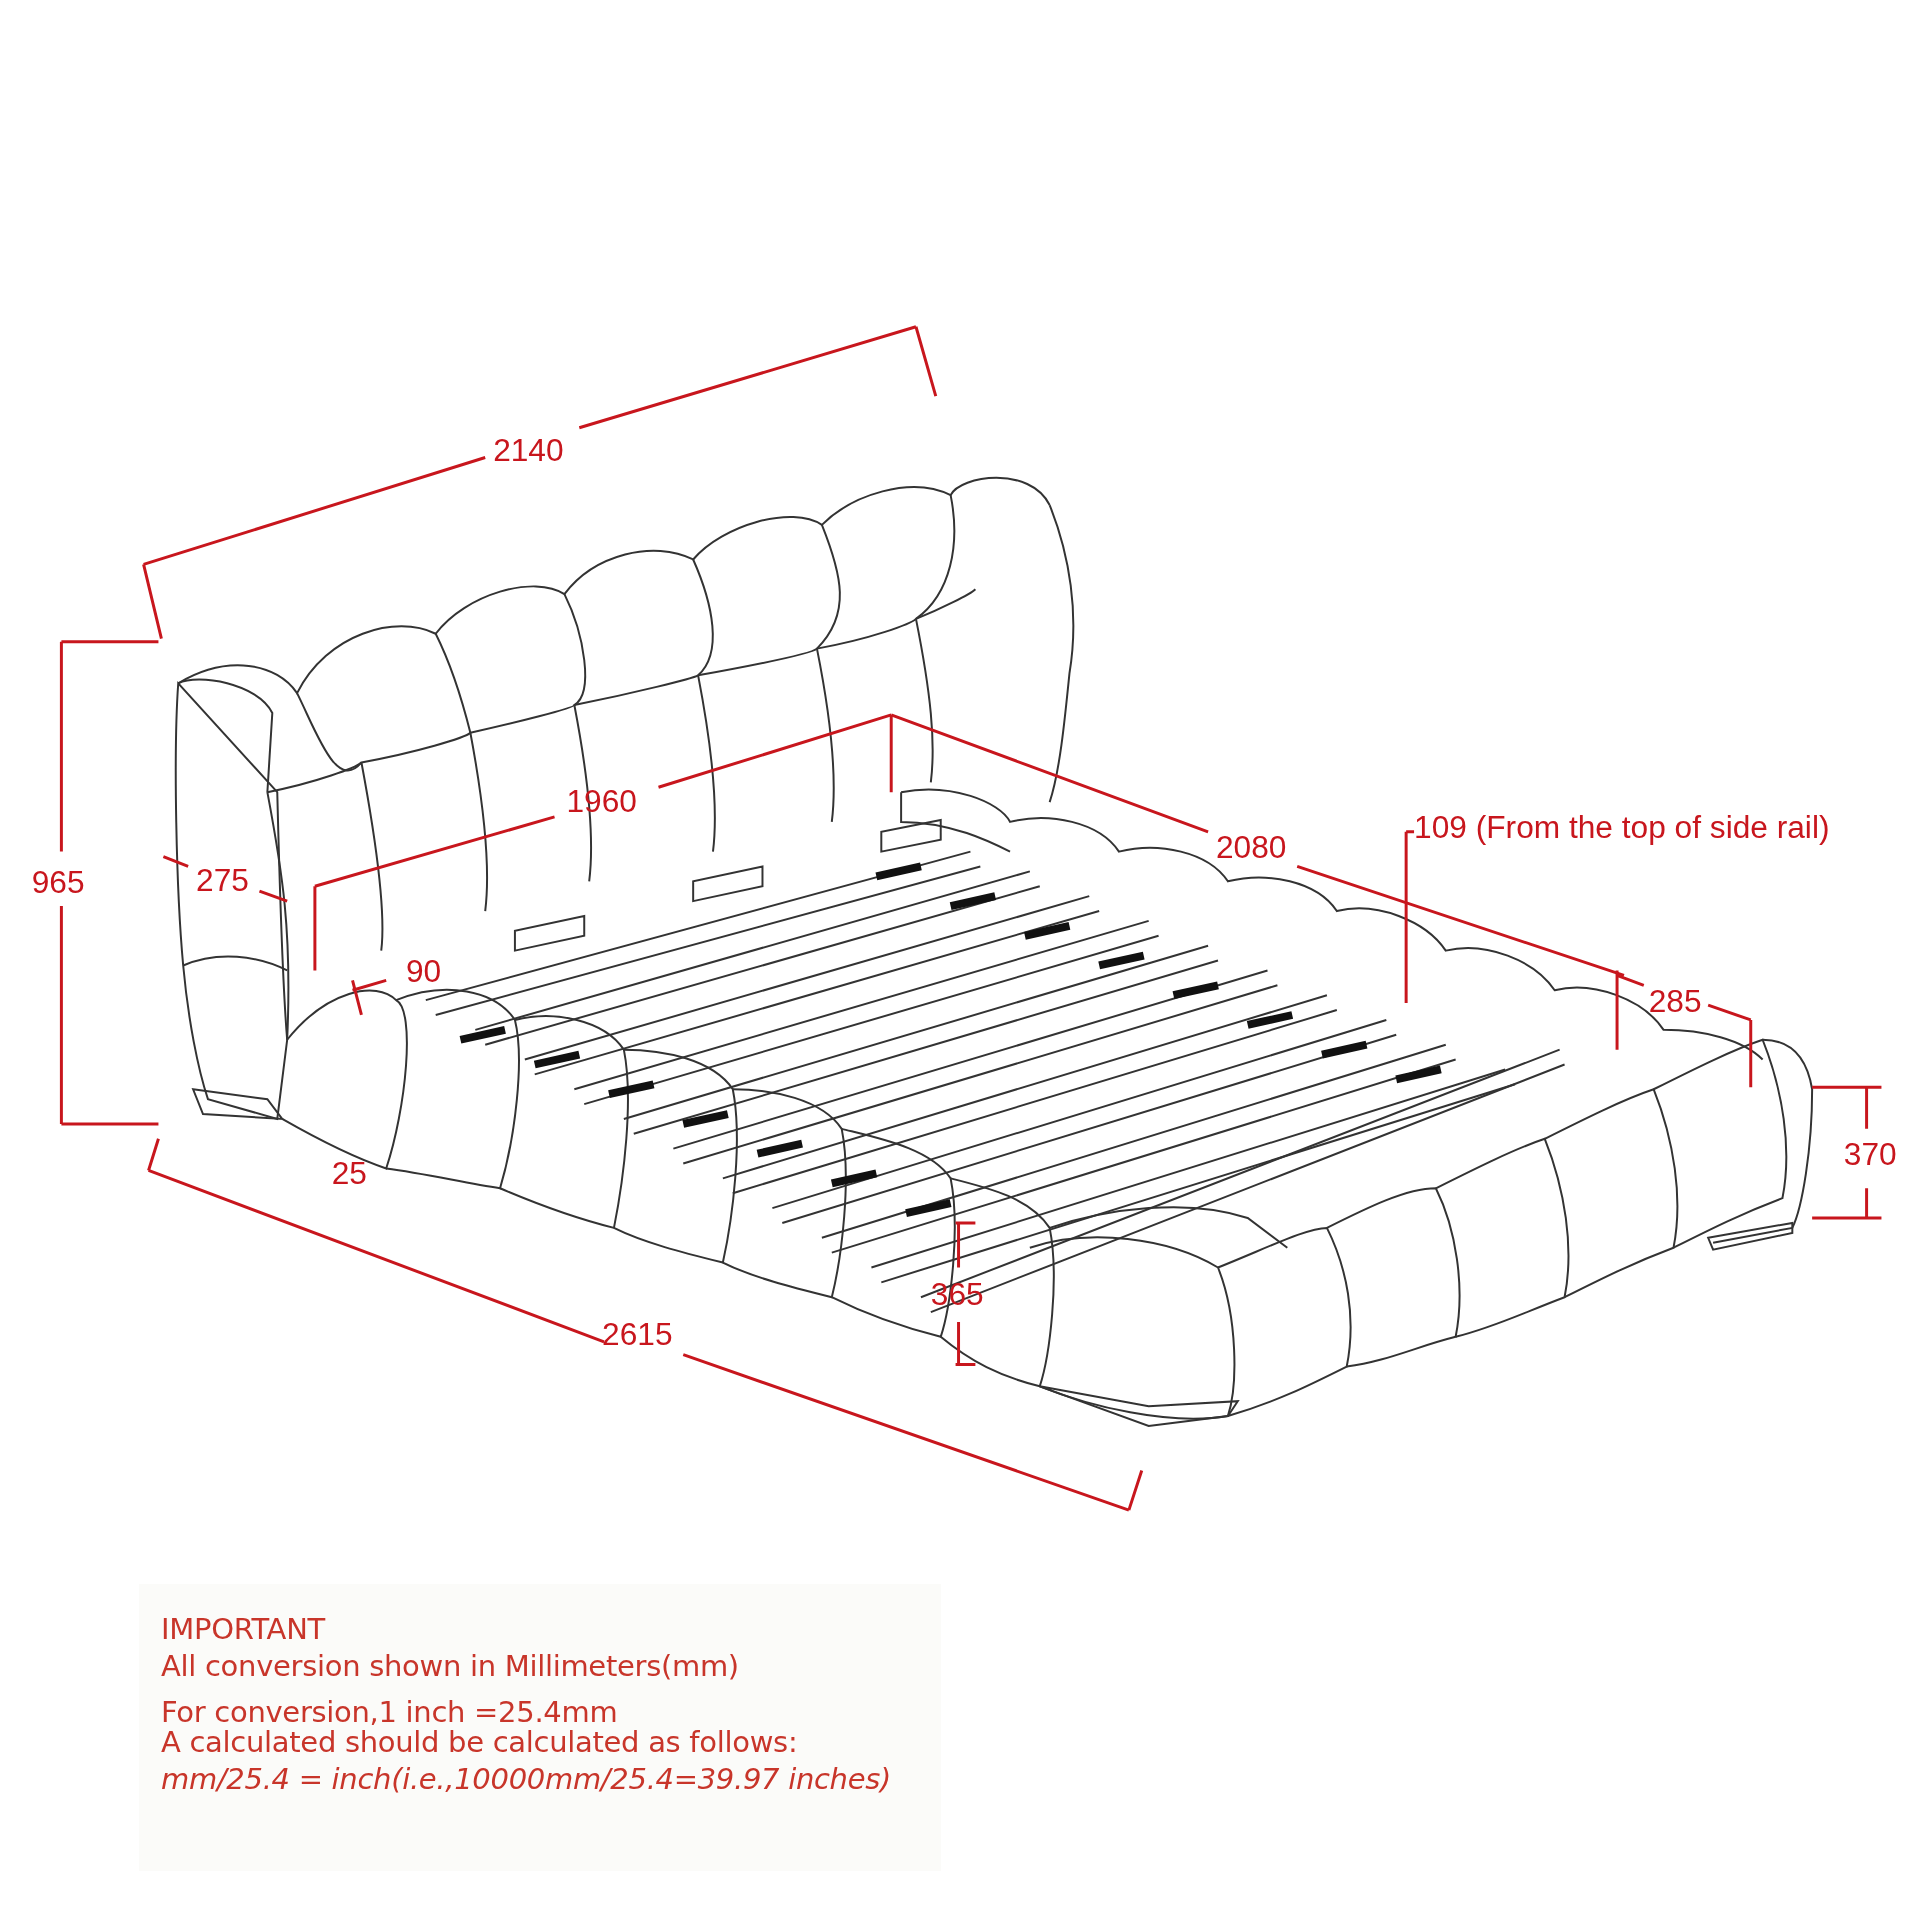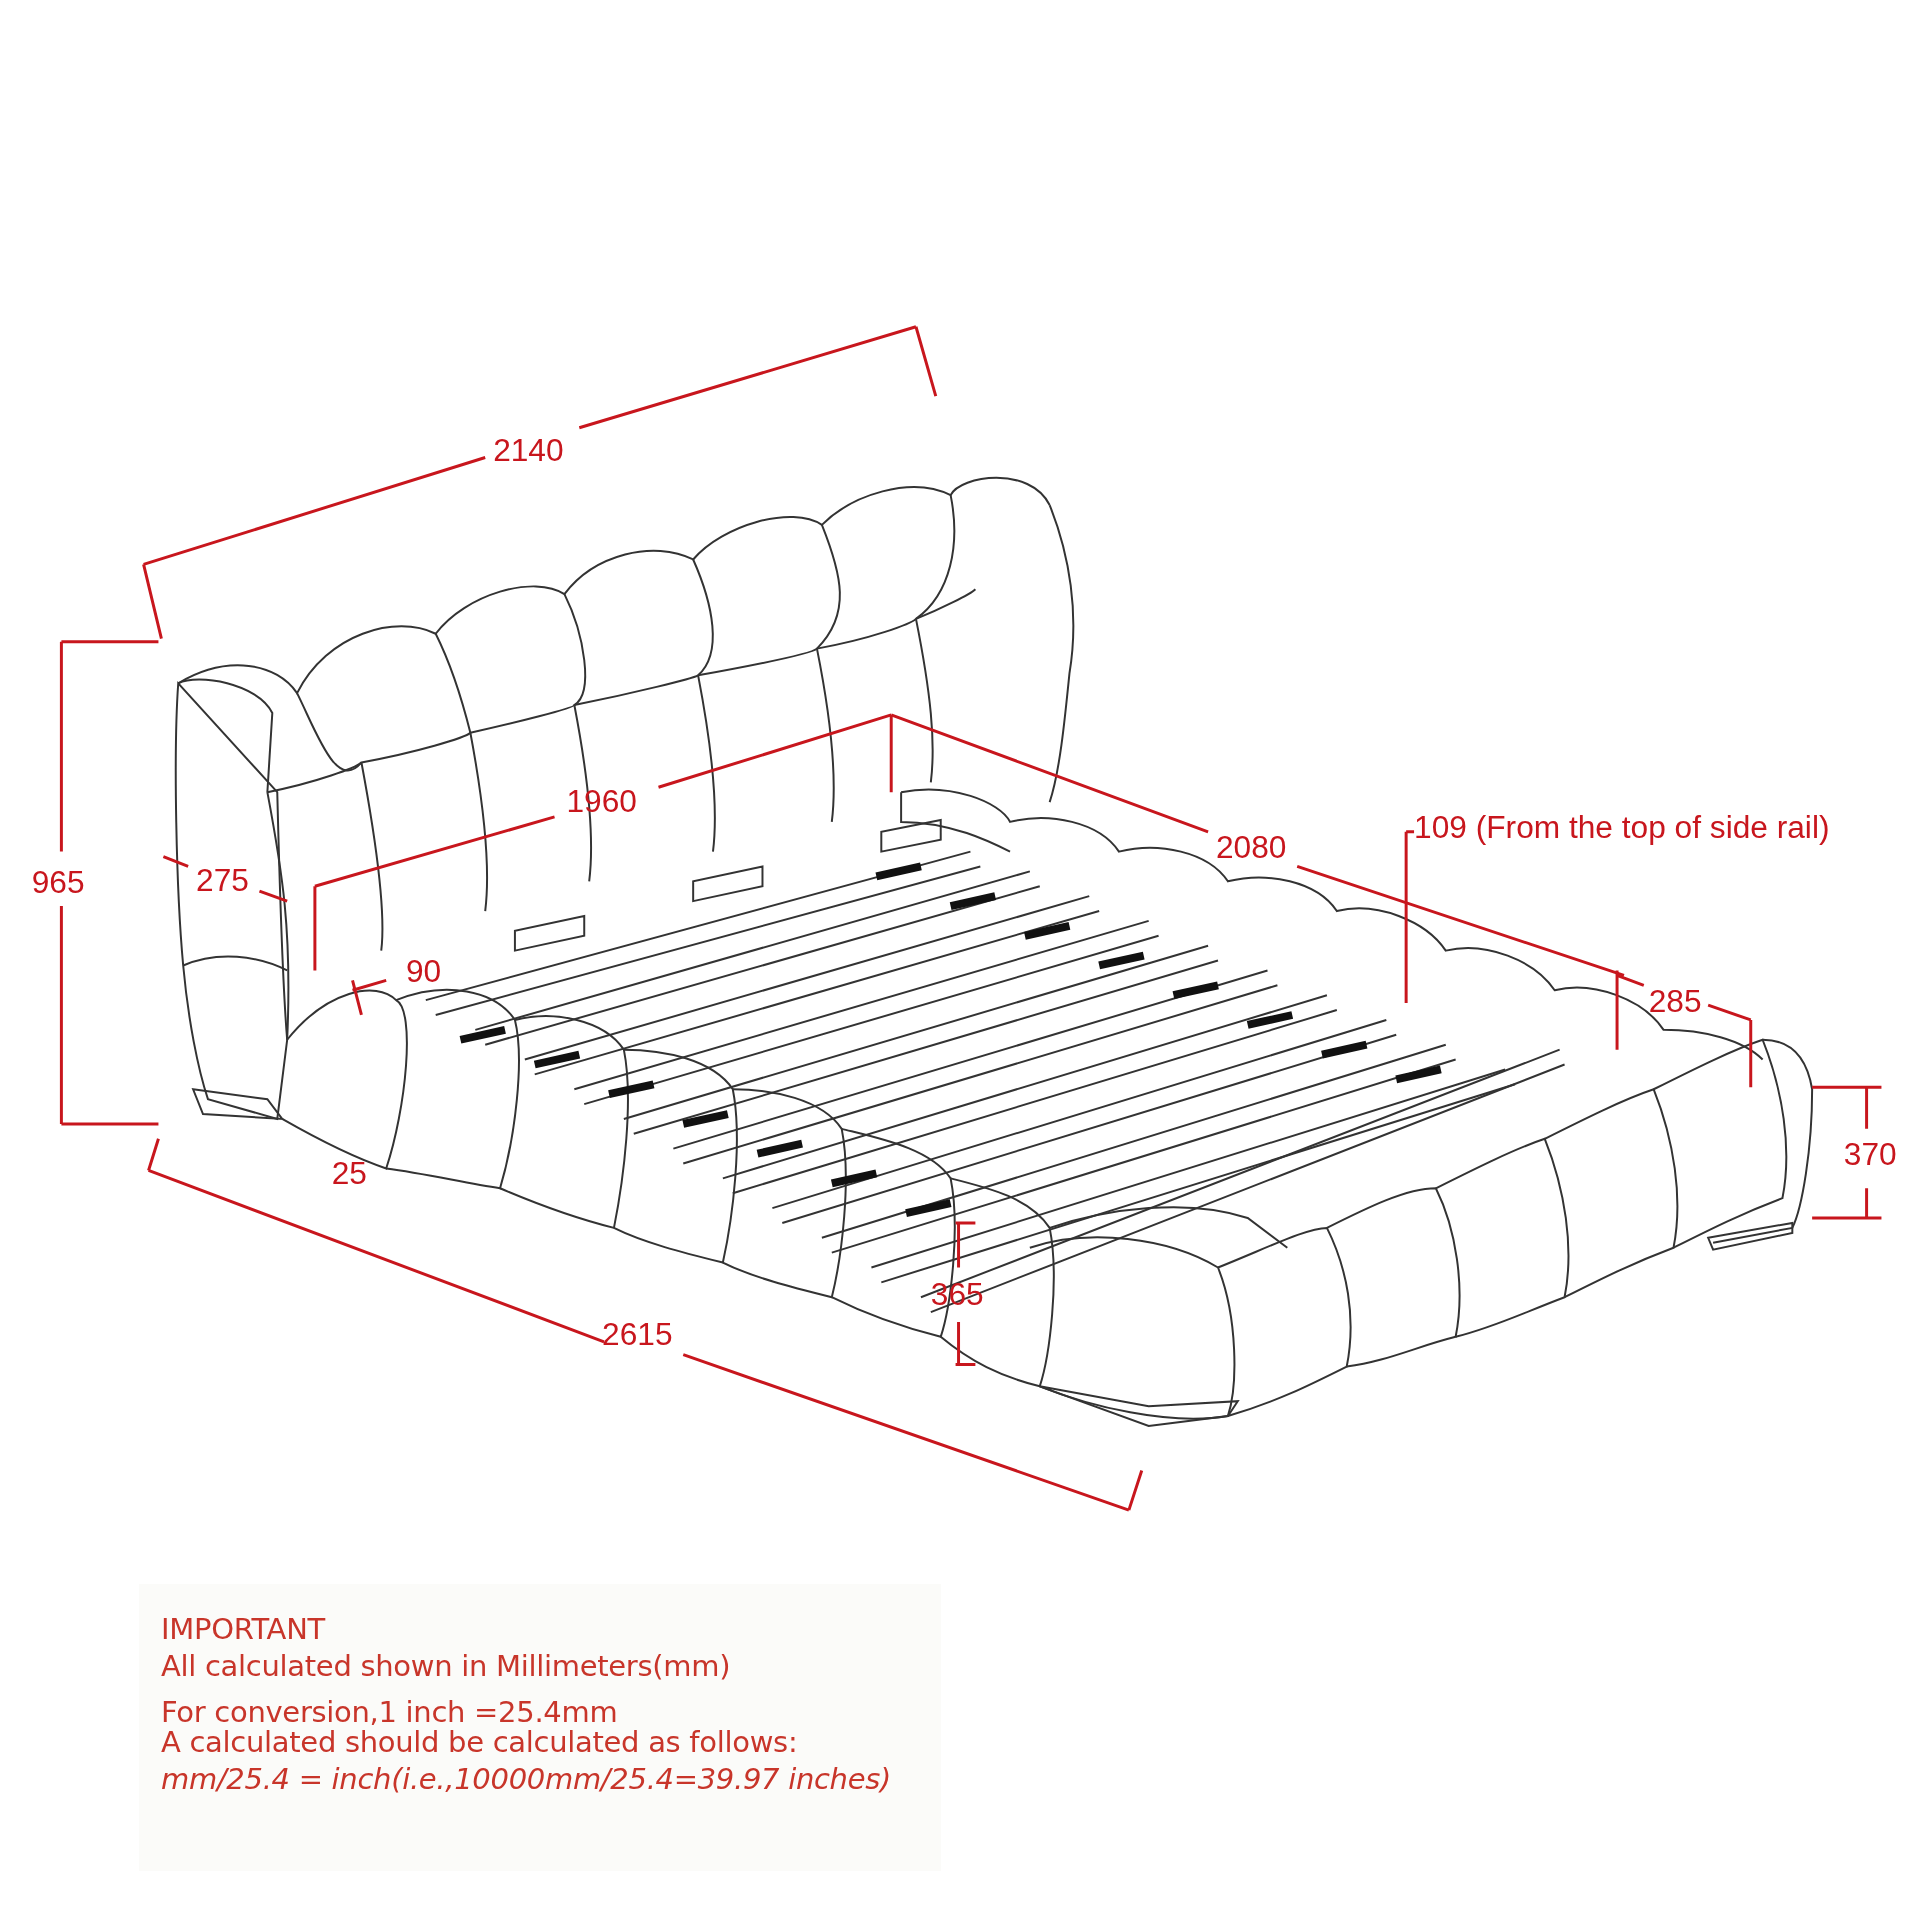--- a/index.html
+++ b/index.html
@@ -125,18 +125,18 @@
     <text class="dim-text" x="410" y="992">90</text>
     <text class="dim-text" x="335" y="1196">25</text>
     <text class="dim-text" x="1862" y="1176">370</text>
     <text class="dim-text" x="940" y="1318">365</text>
     <text class="dim-text" x="608" y="1358">2615</text>
   </g>
 </svg>
 
 <div class="note-box">
   <div class="note-line" style="top:28px;">IMPORTANT</div>
-  <div class="note-line" style="top:65px;">All calculated shown in Millimeters(mm)</div>
+  <div class="note-line" style="top:65px;">All conversion shown in Millimeters(mm)</div>
   <div class="note-line" style="top:111px;">For conversion,1 inch =25.4mm</div>
   <div class="note-line" style="top:141px;">A calculated should be calculated as follows:</div>
   <div class="note-line" style="top:178px;font-style:italic;">mm/25.4 = inch(i.e.,10000mm/25.4=39.97 inches)</div>
 </div>
 
 
 </body></html>

